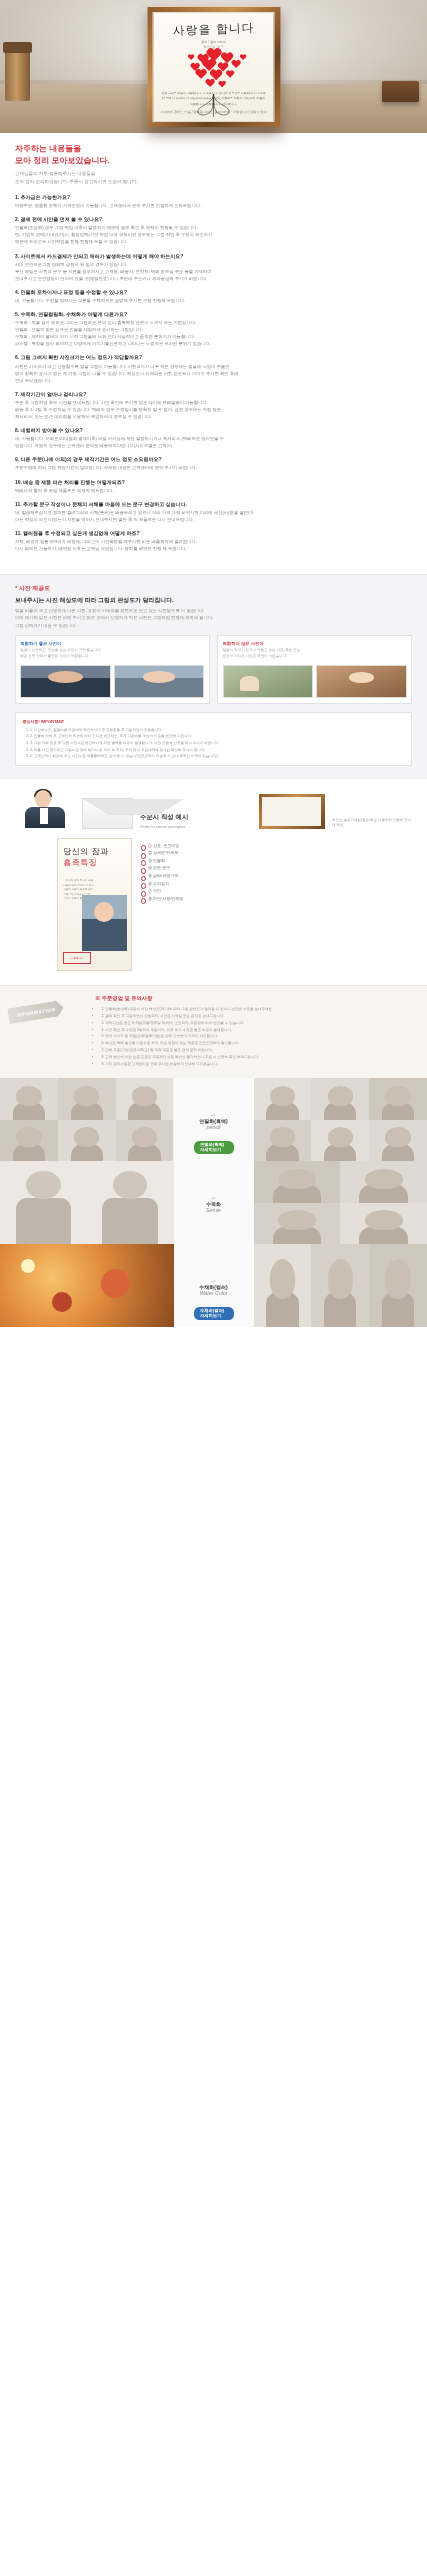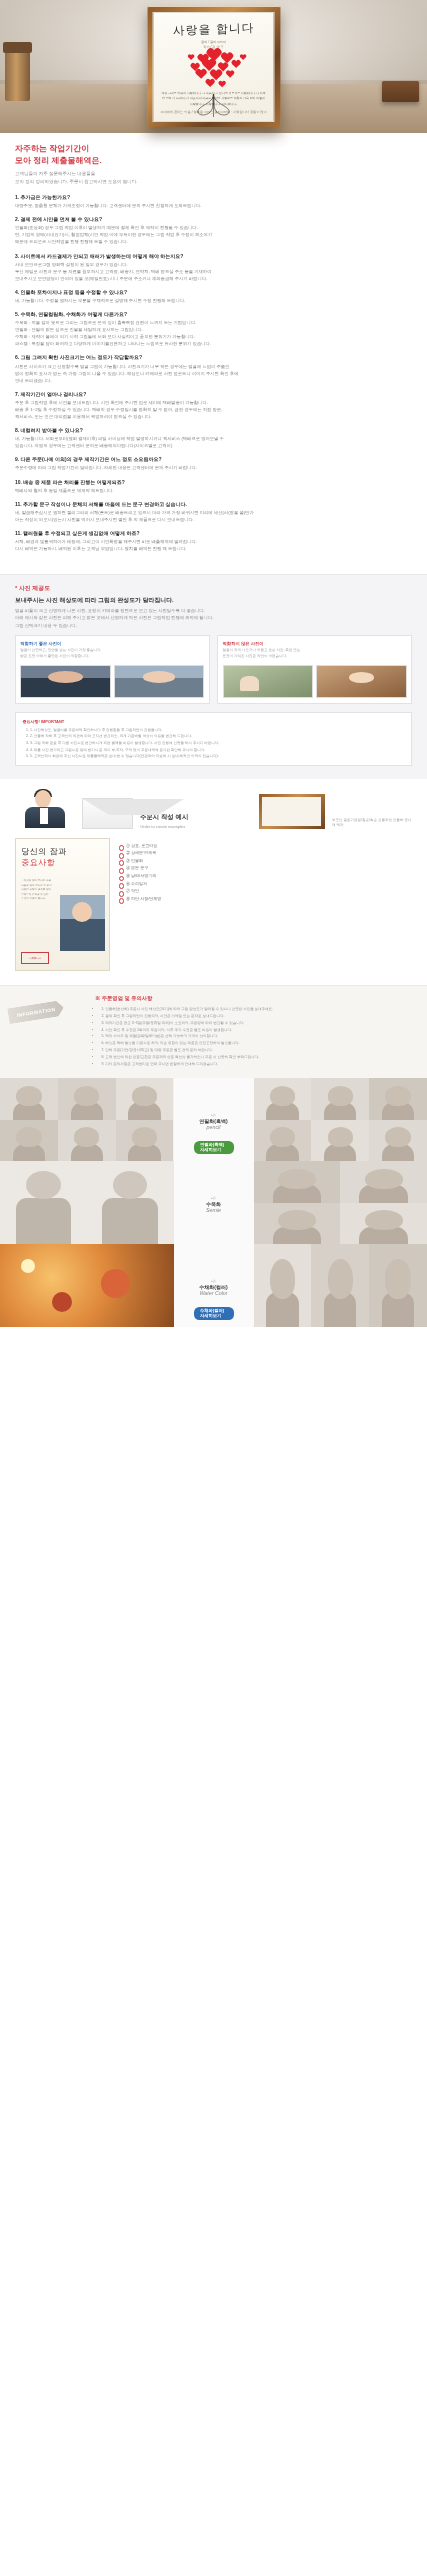--- a/index.html
+++ b/index.html
@@ -247,22 +247,22 @@
   .order-caption .s{ font-size:4px; color:#9a9a9a; margin-top:1.6px; }
   .frame-thumb{
     width:66px; height:35px; background:linear-gradient(135deg,#8d5a2b,#c98f4e 40%,#6d4220);
     padding:3.2px; position:relative;
   }
   .frame-thumb .inner{ width:100%; height:100%; background:#f7f3ea; }
   .frame-note{ font-size:3.5px; color:#9a9a9a; width:80px; line-height:1.6; }
 
   .order-body{ display:flex; gap:8.5px; margin-top:9.6px; }
   .sample-sheet{
-    width:95px; height:133px; background:linear-gradient(180deg,#fffdf8,#f4eee2);
-    border:0.5px solid #e0d8c7; position:relative; overflow:hidden;
+    width:75px; height:133px; background:linear-gradient(180deg,#fffdf8,#f4eee2);
+    border:0.5px solid #e0d8c7; position:relative; overflow:hidden;margin-left:42px;
   }
   .sample-sheet .ss-title{
     position:absolute; left:5.3px; top:7.5px; font-family:"DejaVu Serif",serif;
     font-size:8px; color:#2b2b2b; line-height:1.35; letter-spacing:0.5px;
   }
   .sample-sheet .ss-red{ color:#cf3a44; }
   .sample-sheet .ss-txt{
     position:absolute; left:5.3px; top:40px; width:42px; font-size:2.5px; color:#8a8175; line-height:1.8;
   }
   .sample-sheet .ss-photo{
@@ -411,22 +411,22 @@
           <path d="M55 6 L55 44" stroke="#2b2b2b" stroke-width="1.1" fill="none"></path>
         </svg>
       </div>
     </div>
   </div>
 
 
   <div class="faq">
     <div class="faq-head">
       <div class="h1">
-        <b>자주하는 작업기간이</b><br>
-        <b>모아 정리 제출물해역은.</b>
+        <b>자주하는 내용들을</b><br>
+        <b>모아 정리 모아보았습니다.</b>
       </div>
       <div class="sub" style="white-space:pre-line">고객님들이 자주 질문해주시는 내용들을
 모아 정리 정리하였습니다. 주문시 참고하시면 도움이 됩니다.</div>
     </div>
 
     <div class="qitem">
       <div class="q">1. 추가금은 가능한가요?</div>
       <div class="a">
           <span>대량주문, 맞춤형 문체가 가격조정이 가능합니다. 고객센터에 문의 주시면 친절하게 도와드립니다.</span>
         </div>
@@ -577,21 +577,21 @@
       <div class="frame-thumb">
           <div class="inner"></div>
         </div>
       <div class="frame-note">부모님 결혼기념일/칠순/회순 선물추천 인물화 공사패 액자</div>
     </div>
 
     <div class="order-body">
       <div class="sample-sheet">
         <div class="ss-title">
           <span>당신의 잠과</span><br>
-          <span class="ss-red">중요사항</span>
+          <span class="ss-red">흡족특징</span>
         </div>
         <div class="ss-txt" style="white-space:pre-line">그리움에 담아 전하는 마음
 마음을 담아 전하는 한 줄의
 따뜻한 사랑의 글귀를 담아
 오래도록 간직할 수 있는
 소중한 선물이 됩니다.</div>
         <div class="ss-photo"></div>
         <div class="ss-stamp">사랑합니다</div>
       </div>
       <div class="legend">

